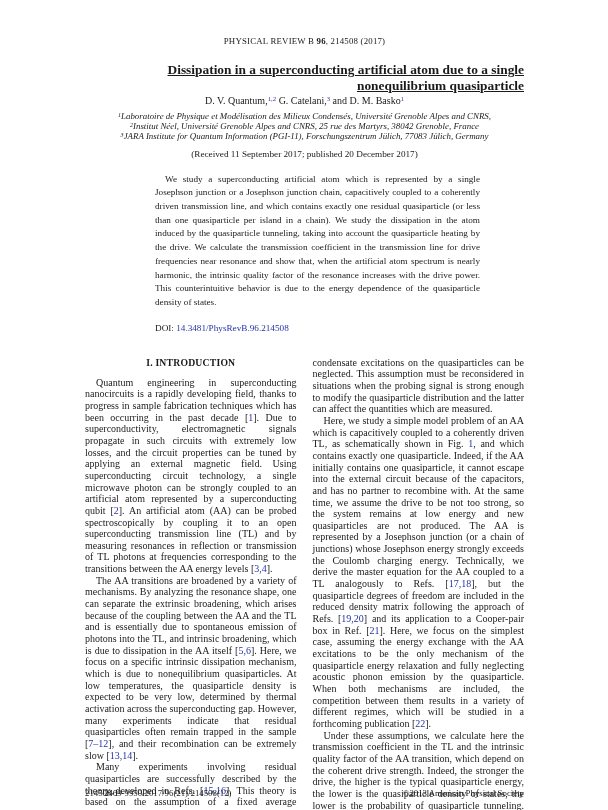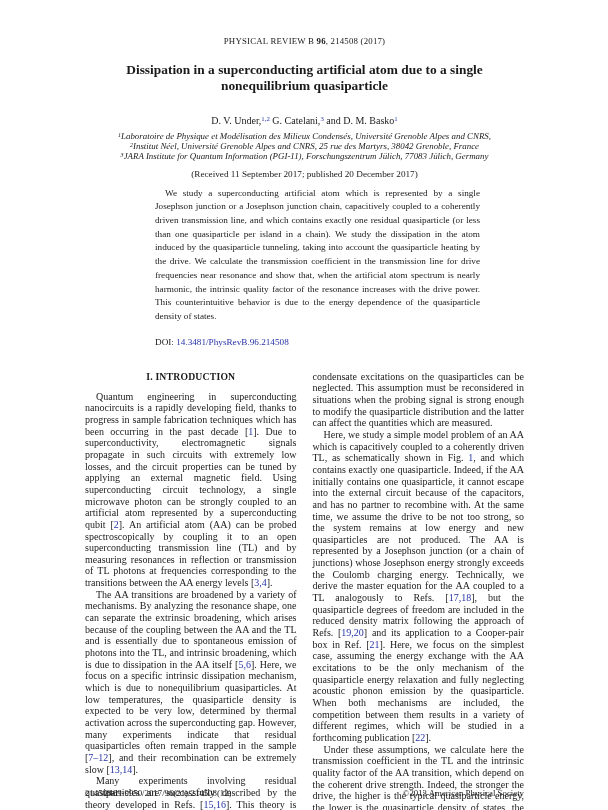--- a/index.html
+++ b/index.html
@@ -15,25 +15,26 @@
     padding: 36px 32px 0 33px;
   }
   .journal-header {
     text-align: center;
     font-size: 8.8px;
     letter-spacing: 0.2px;
     margin-bottom: 16px;
   }
   .bold { font-weight: bold; }
   .paper-title {
-    text-align: center;
+    text-align: right;
     font-weight: bold;
     font-size: 13.4px;
     line-height: 16px;
-    margin: 0 0 21px 0;
+    margin: 0 0 1px 0;
+    text-decoration: underline;
   }
   .author-line {
     text-align: center;
     font-size: 10px;
     margin-bottom: 5px;
   }
   .affiliations {
     text-align: center;
     font-style: italic;
     font-size: 8.9px;
@@ -43,21 +44,21 @@
     font-size: 0.68em;
     vertical-align: baseline;
     position: relative;
     top: -0.38em;
     line-height: 0;
   }
   .received-line {
     text-align: center;
     font-size: 9.2px;
     margin-top: 7px;
-    margin-bottom: 8px;
+    margin-bottom: 14px;
   }
   .abstract {
     margin-left: 70px;
     margin-right: 44px;
     font-size: 9.2px;
     line-height: 13.7px;
     text-align: justify;
     text-indent: 10px;
   }
   .doi-line {
@@ -105,21 +106,21 @@
 </style>
 </head>
 <body>
 
 <div class="page">
 
   <div class="journal-header"><span>PHYSICAL REVIEW B </span><span class="bold">96</span><span>, 214508 (2017)</span></div>
 
   <h1 class="paper-title">Dissipation in a superconducting artificial atom due to a single nonequilibrium quasiparticle</h1>
 
-  <div class="author-line"><span>D. V. Under,</span><sup class="link">1,2</sup><span> G. Catelani,</span><sup class="link">3</sup><span> and D. M. Basko</span><sup class="link">1</sup></div>
+  <div class="author-line"><span>D. V. Quantum,</span><sup class="link">1,2</sup><span> G. Catelani,</span><sup class="link">3</sup><span> and D. M. Basko</span><sup class="link">1</sup></div>
 
   <div class="affiliations">
     <div><sup>1</sup><span>Laboratoire de Physique et Modélisation des Milieux Condensés, Université Grenoble Alpes and CNRS,</span></div>
     <div><sup>2</sup><span>Institut Néel, Université Grenoble Alpes and CNRS, 25 rue des Martyrs, 38042 Grenoble, France</span></div>
     <div><sup>3</sup><span>JARA Institute for Quantum Information (PGI-11), Forschungszentrum Jülich, 77083 Jülich, Germany</span></div>
   </div>
 
   <div class="received-line">(Received 11 September 2017; published 20 December 2017)</div>
 
   <div class="abstract">We study a superconducting artificial atom which is represented by a single Josephson junction or a Josephson junction chain, capacitively coupled to a coherently driven transmission line, and which contains exactly one residual quasiparticle (or less than one quasiparticle per island in a chain). We study the dissipation in the atom induced by the quasiparticle tunneling, taking into account the quasiparticle heating by the drive. We calculate the transmission coefficient in the transmission line for drive frequencies near resonance and show that, when the artificial atom spectrum is nearly harmonic, the intrinsic quality factor of the resonance increases with the drive power. This counterintuitive behavior is due to the energy dependence of the quasiparticle density of states.</div>

